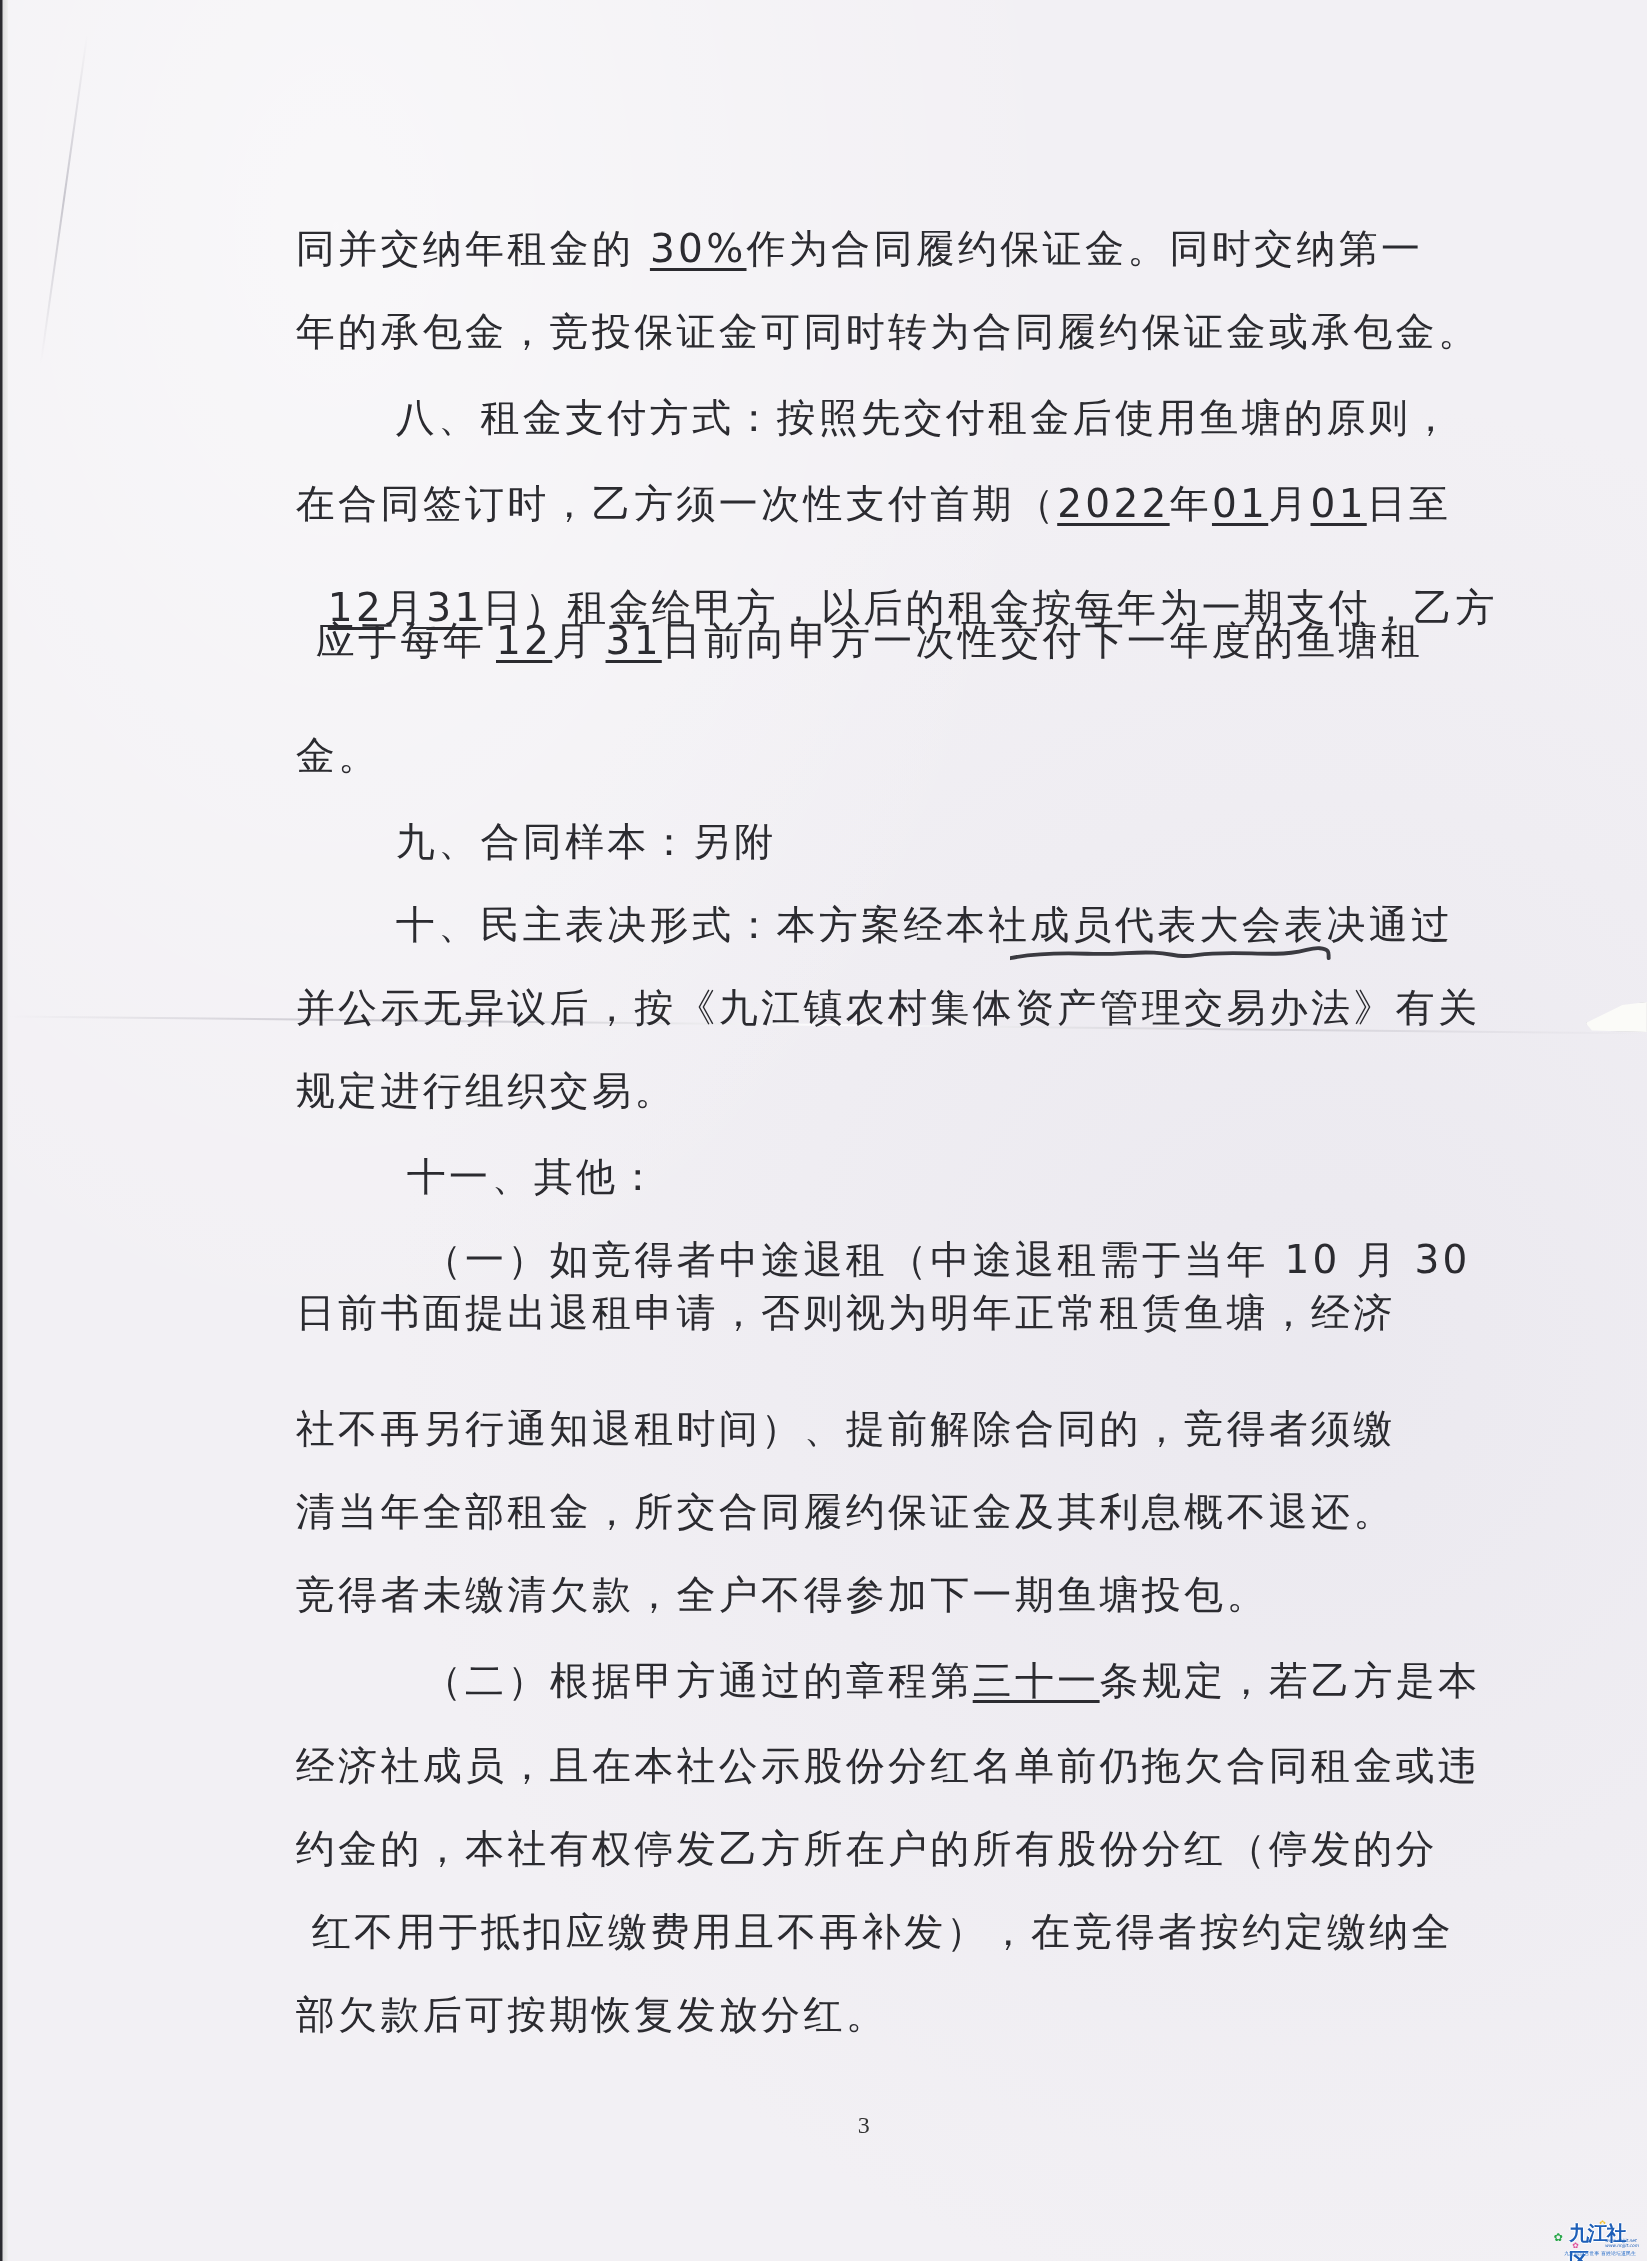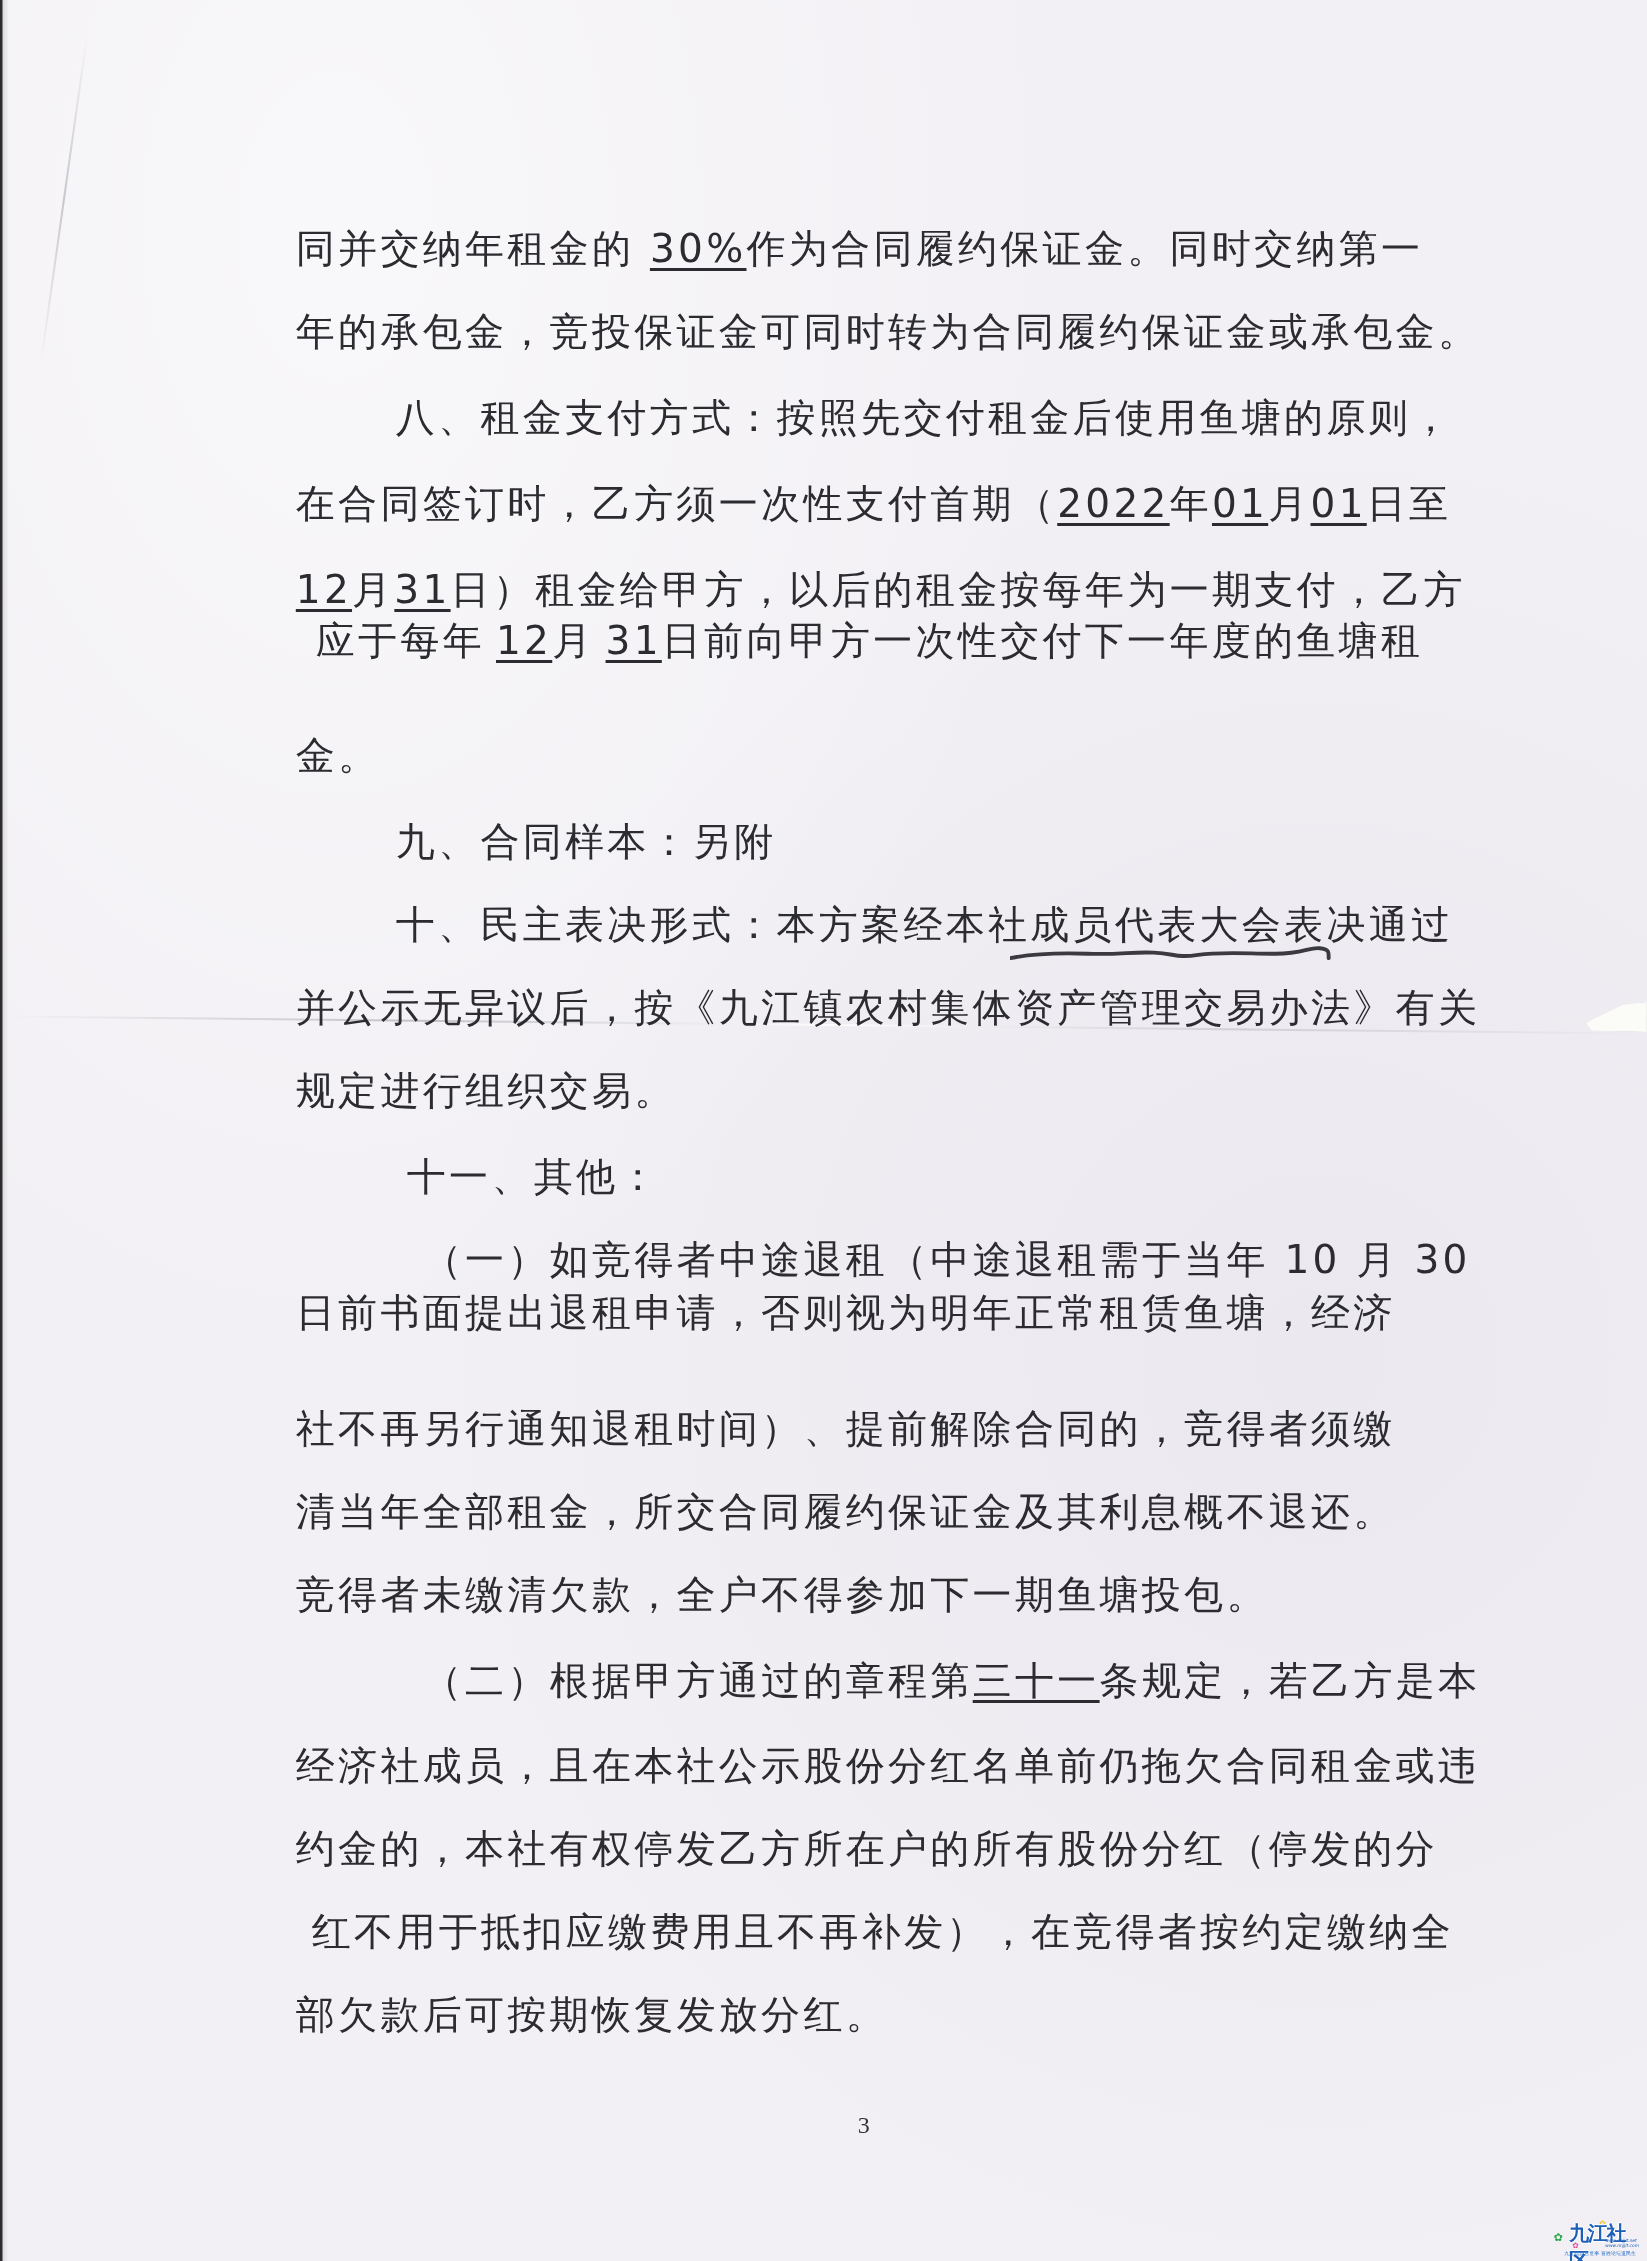--- a/index.html
+++ b/index.html
@@ -132,21 +132,21 @@
 
     <div class="line" style="top:224px;">
       <span>同并交纳年租金的 </span><span class="u">30%</span><span>作为合同履约保证金。同时交纳第一</span>
     </div>
     <div class="line" style="top:307px;">年的承包金，竞投保证金可同时转为合同履约保证金或承包金。</div>
 
     <div class="line" style="top:393px; left:100px;">八、租金支付方式：按照先交付租金后使用鱼塘的原则，</div>
     <div class="line" style="top:479px;">
       <span>在合同签订时，乙方须一次性支付首期（</span><span class="u">2022</span><span>年</span><span class="u">01</span><span>月</span><span class="u">01</span><span>日至</span>
     </div>
-    <div class="line" style="top:565px;">
+    <div class="line" style="top:583px;margin-left:32px;">
       <span class="u">12</span><span>月</span><span class="u">31</span><span>日）租金给甲方，以后的租金按每年为一期支付，乙方</span>
     </div>
     <div class="line" style="top:616px;margin-left:20px;">
       <span>应于每年</span><span class="u" style="padding-left:11px;">12</span><span>月</span><span class="u" style="padding-left:11px;">31</span><span>日前向甲方一次性交付下一年度的鱼塘租</span>
     </div>
     <div class="line" style="top:731px;">金。</div>
 
     <div class="line" style="top:817px; left:100px;">
       <span class="bold">九、合同样本：</span><span>另附</span>
     </div>

